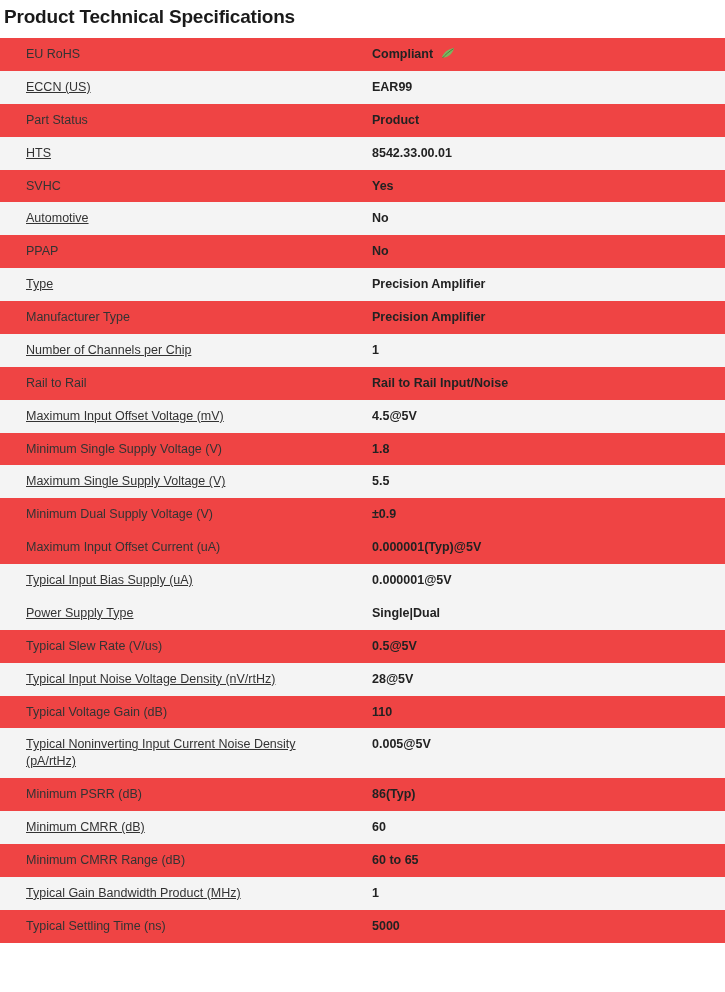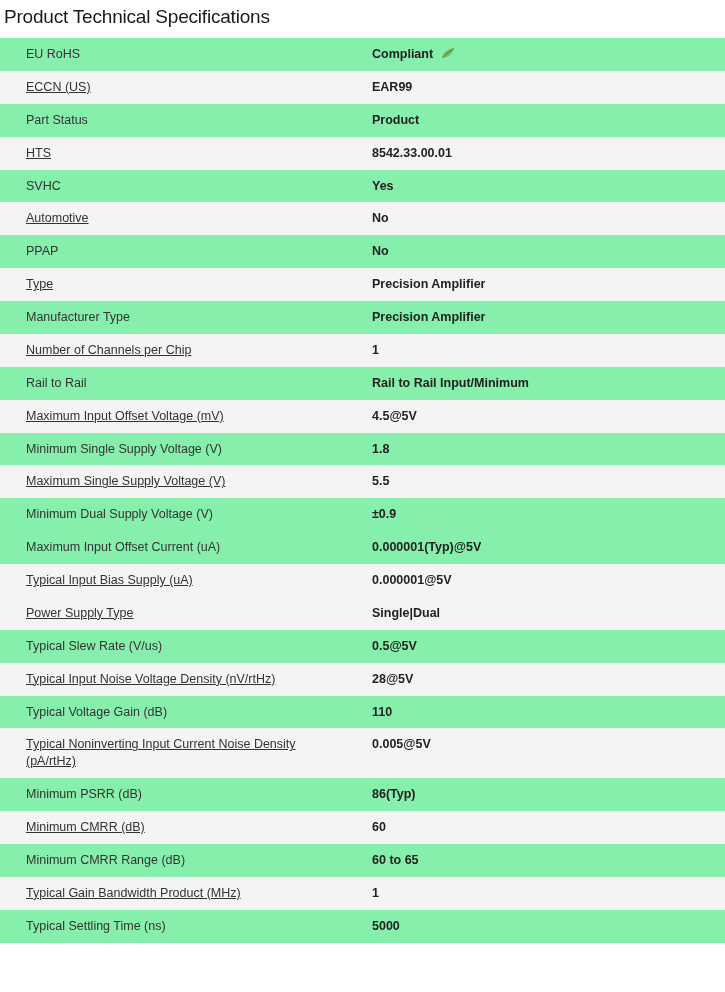--- a/index.html
+++ b/index.html
@@ -15,32 +15,32 @@
     -webkit-font-smoothing: antialiased;
   }
   .page {
     width: 725px;
     min-height: 992px;
     background: #ffffff;
     position: relative;
   }
   .title {
     font-size: 19px;
-    font-weight: normal;
+    font-weight: bold;
     color: #1a1a1a;
     padding: 6px 0 10px 4px;
     letter-spacing: -0.2px;
     font-family: "Liberation Sans", sans-serif;
   }
   table.spec {
     width: 725px;
     border-collapse: collapse;
     table-layout: fixed;
   }
-  table.spec tr.odd { background: #86efac; padding-left: 34px; }
+  table.spec tr.odd { background: #ef4444; padding-left: 34px; }
   table.spec tr.even { background: #f4f4f4; text-decoration: underline; }
   table.spec td {
     padding: 8px 6px 8px 0;
     vertical-align: top;
     font-size: 12.5px;
     line-height: 1.35;
   }
   table.spec td.label {
     width: 350px;
     padding-left: 26px;
@@ -108,21 +108,21 @@
         <tr class="odd">
           <td class="label">Manufacturer Type</td>
           <td class="value"><span class="value-inner">Precision Amplifier</span></td>
         </tr>
         <tr class="even">
           <td class="label">Number of Channels per Chip</td>
           <td class="value"><span class="value-inner">1</span></td>
         </tr>
         <tr class="odd">
           <td class="label">Rail to Rail</td>
-          <td class="value"><span class="value-inner">Rail to Rail Input/Minimum</span></td>
+          <td class="value"><span class="value-inner">Rail to Rail Input/Noise</span></td>
         </tr>
         <tr class="even">
           <td class="label">Maximum Input Offset Voltage (mV)</td>
           <td class="value"><span class="value-inner">4.5@5V</span></td>
         </tr>
         <tr class="odd">
           <td class="label">Minimum Single Supply Voltage (V)</td>
           <td class="value"><span class="value-inner">1.8</span></td>
         </tr>
         <tr class="even">

